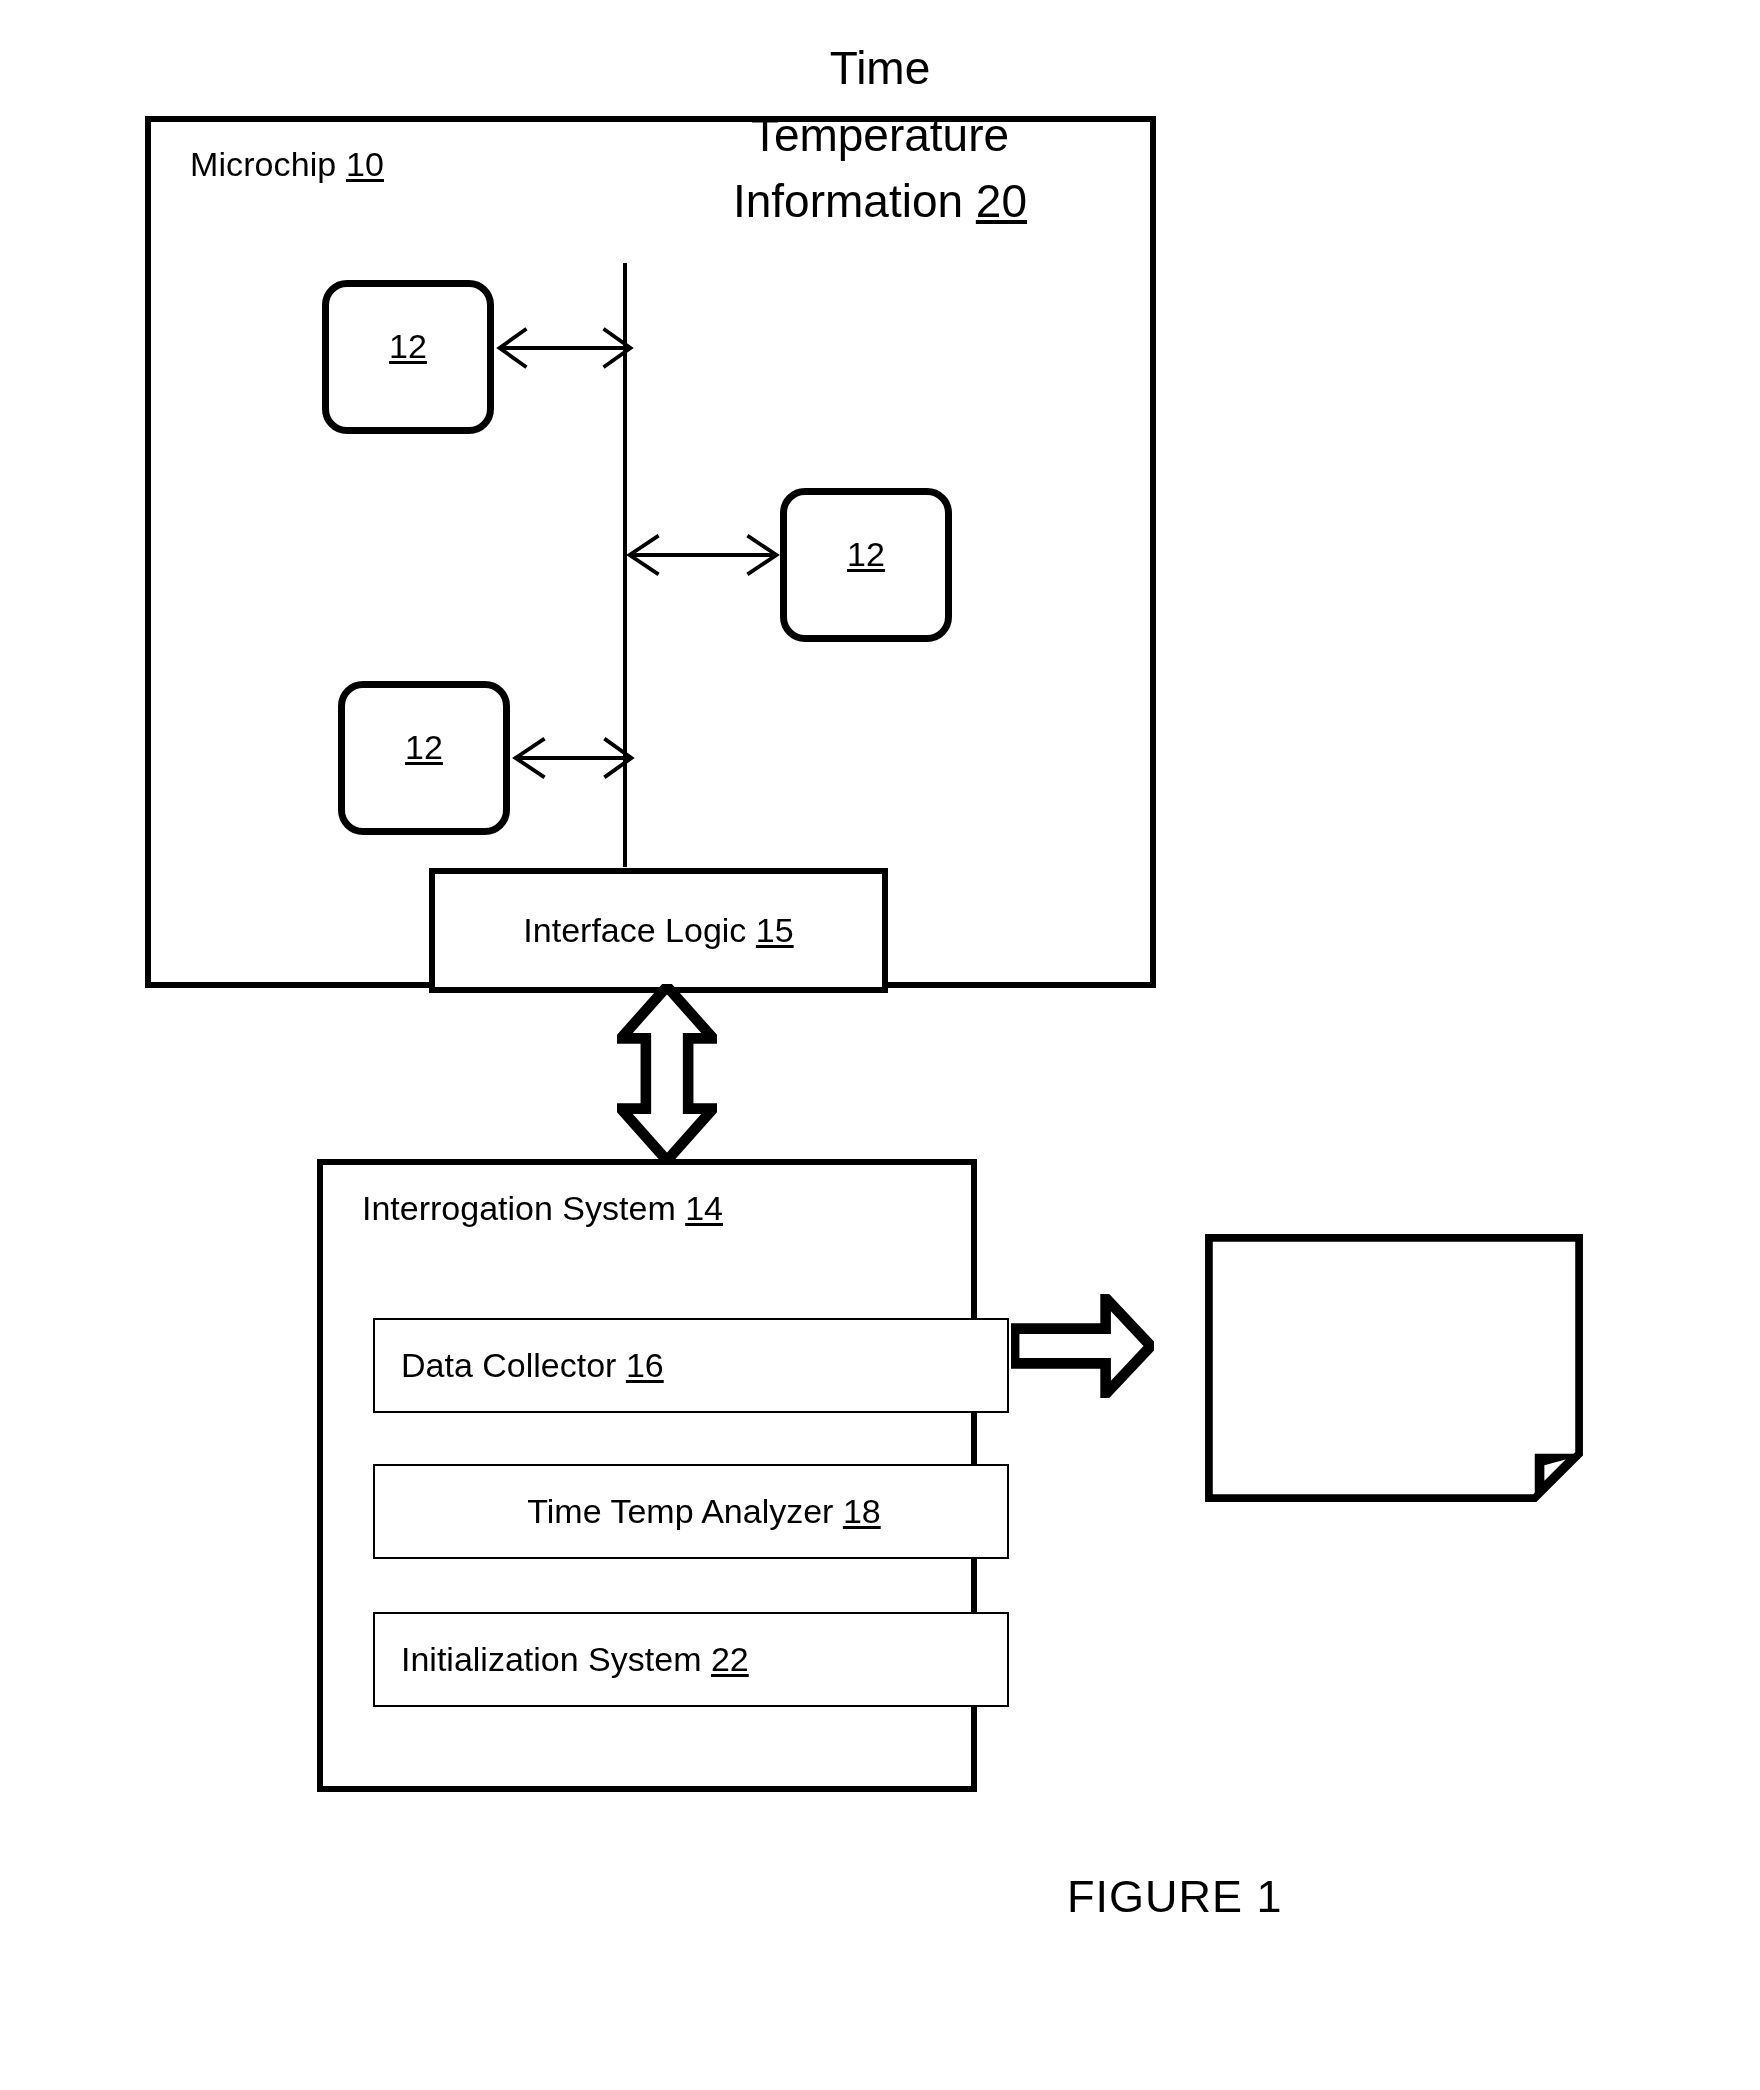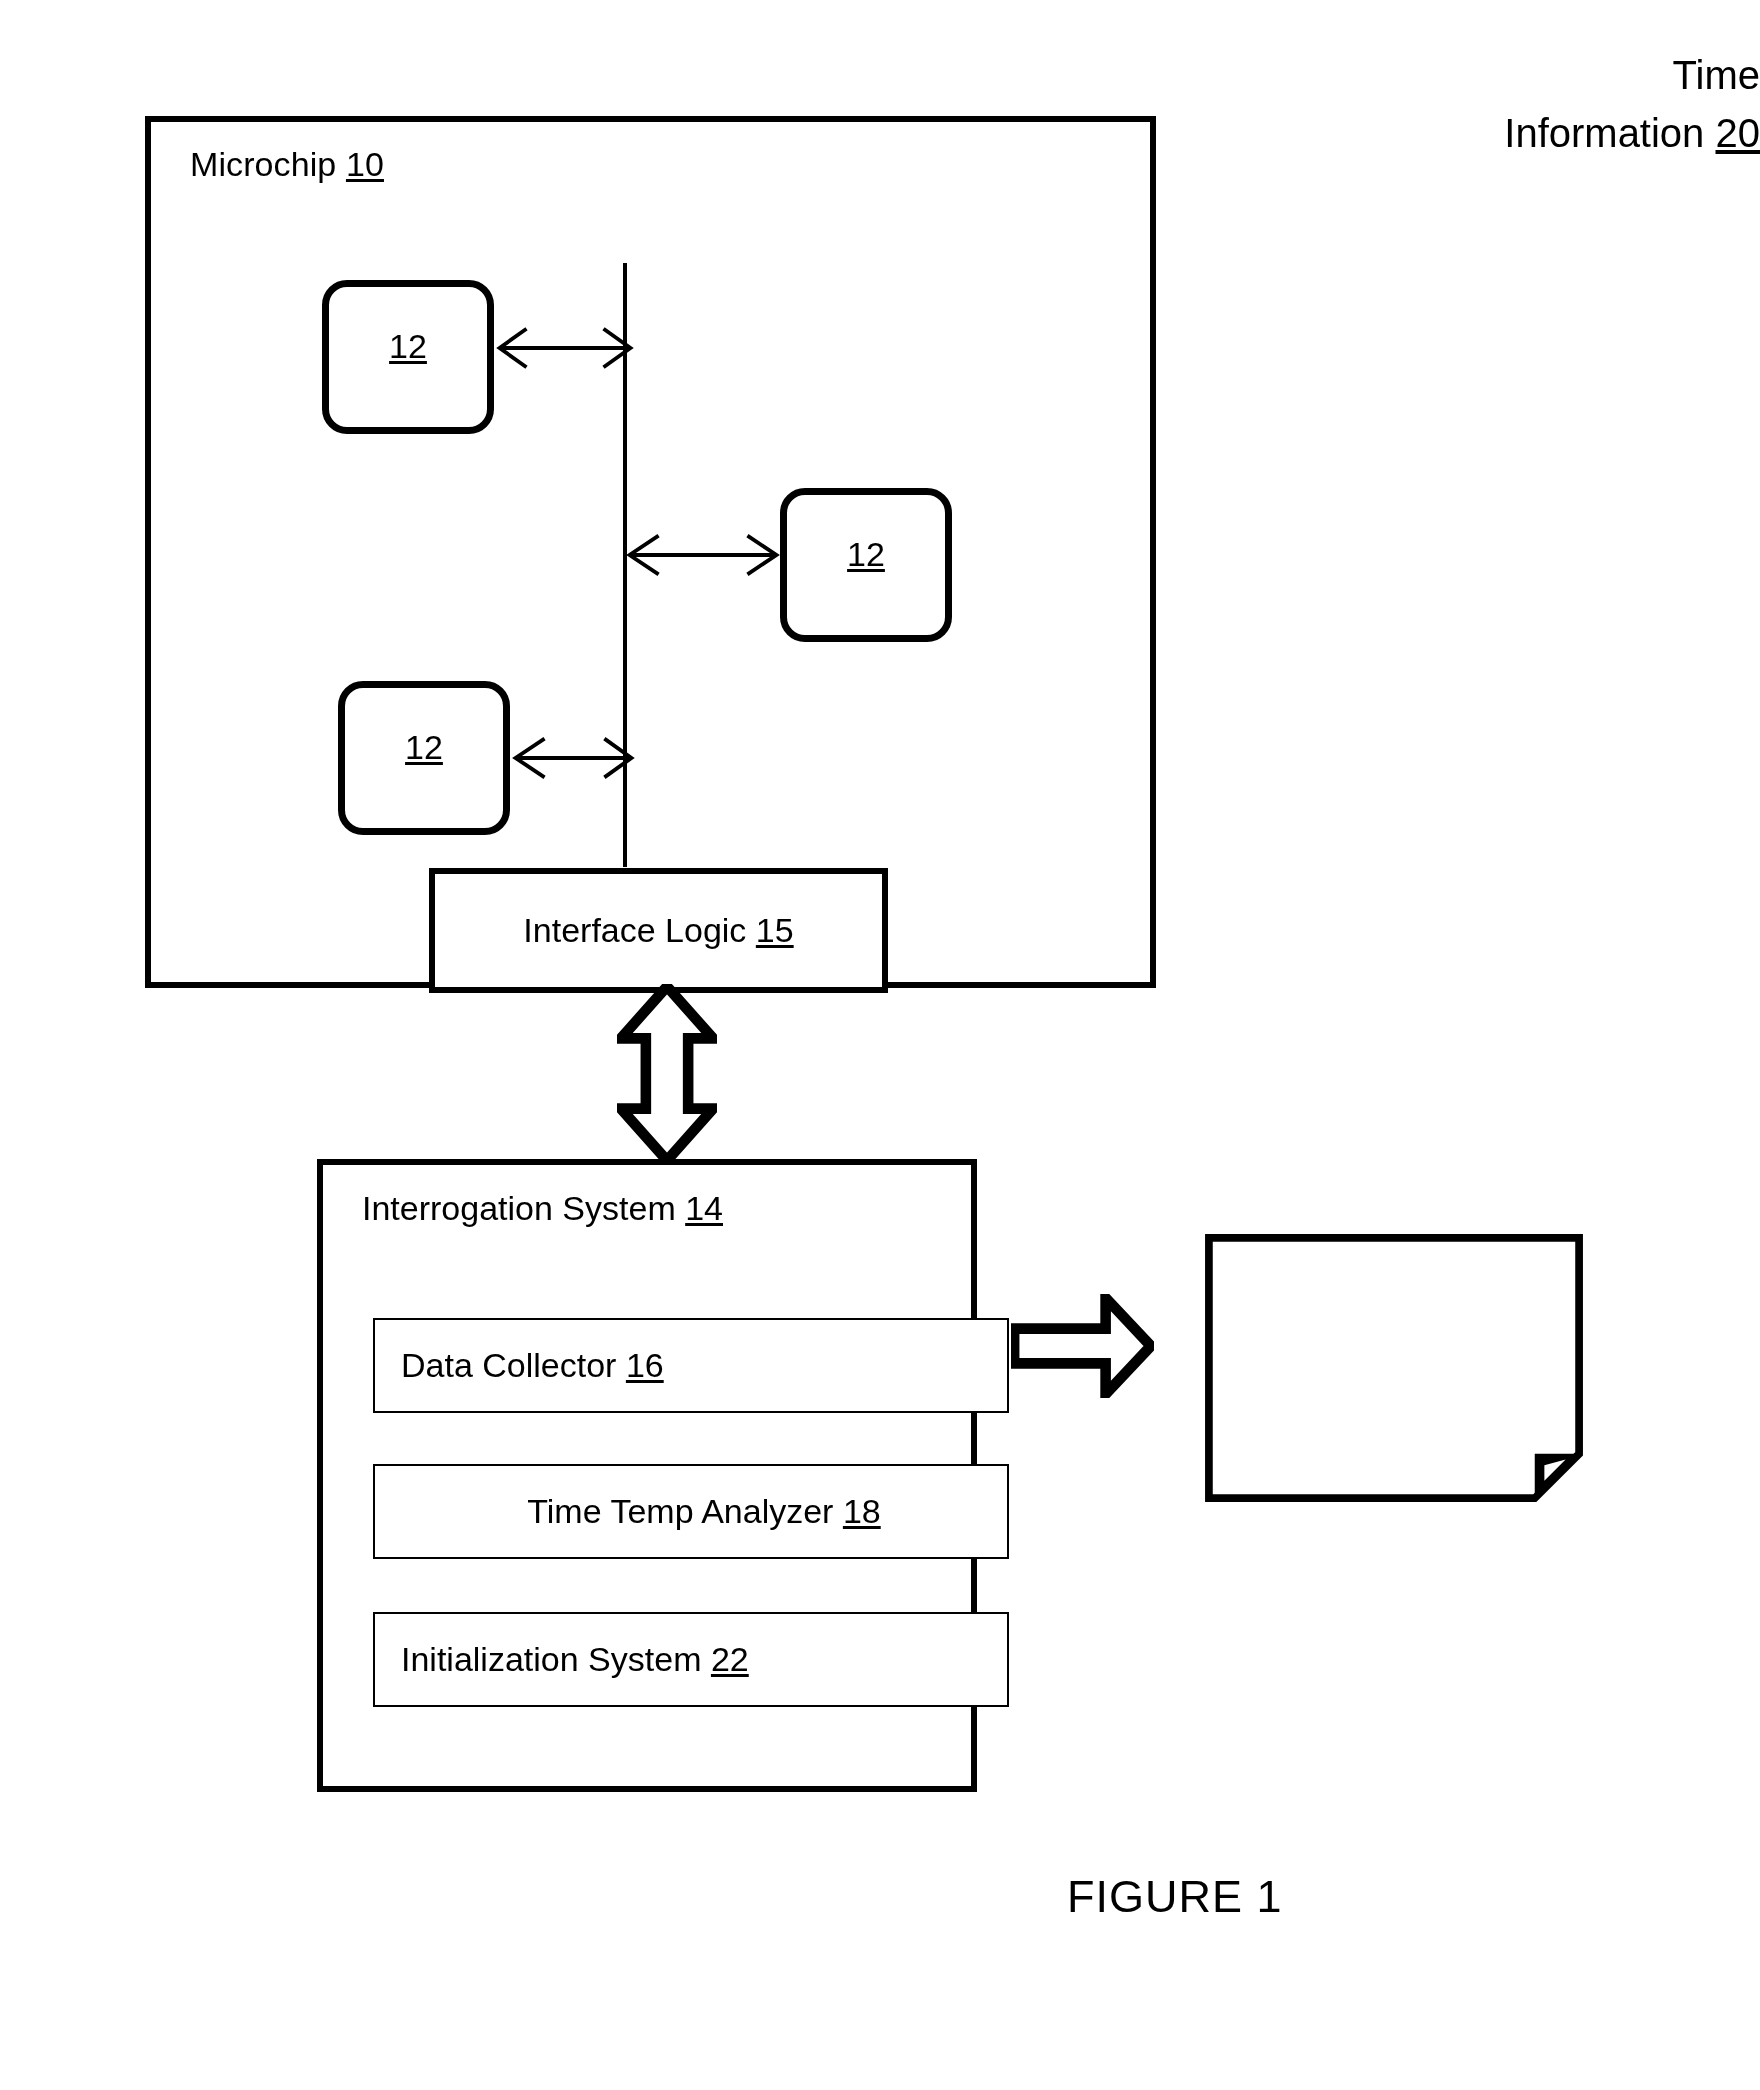--- a/index.html
+++ b/index.html
@@ -155,23 +155,23 @@
     position: absolute;
     left: 1205px;
     top: 1234px;
     width: 378px;
     height: 268px;
   }
   #output-doc-text {
     position: absolute;
     left: 0;
     right: 0;
-    top: 46px;
-    text-align: right;
-    font-size: 40px;
+    top: 35px;
+    text-align: center;
+    font-size: 46px;
     line-height: 1.45;
   }
   #output-doc-text div { white-space: nowrap; }
 
   
   #figure-caption {
     position: absolute;
     left: 1067px;
     top: 1871px;
     font-size: 45px;
@@ -246,19 +246,20 @@
     <polygon points="3,36 98,36 98,4 145,54 98,104 98,72 3,72" fill="#ffffff" stroke="#000000" stroke-width="11" stroke-linejoin="miter"></polygon>
   </svg>
 
   <svg id="output-doc" viewBox="0 0 392 278">
     <path d="M 4 4 L 388 4 L 388 228 L 342 274 L 4 274 Z" fill="#ffffff" stroke="#000000" stroke-width="8" stroke-linejoin="miter"></path>
     <path d="M 388 228 L 342 274 L 342 228 Z" fill="#000000"></path>
     <path d="M 374 234 L 352 256 L 352 240 Z" fill="#ffffff"></path>
   </svg>
   <div id="output-doc-text">
     <div>Time</div>
+    <div>Temperature</div>
     <div><span>Information</span> <span class="ref-num">20</span></div>
   </div>
 
   <div id="figure-caption">FIGURE 1</div>
 
 </div>
 
 
 </body></html>

